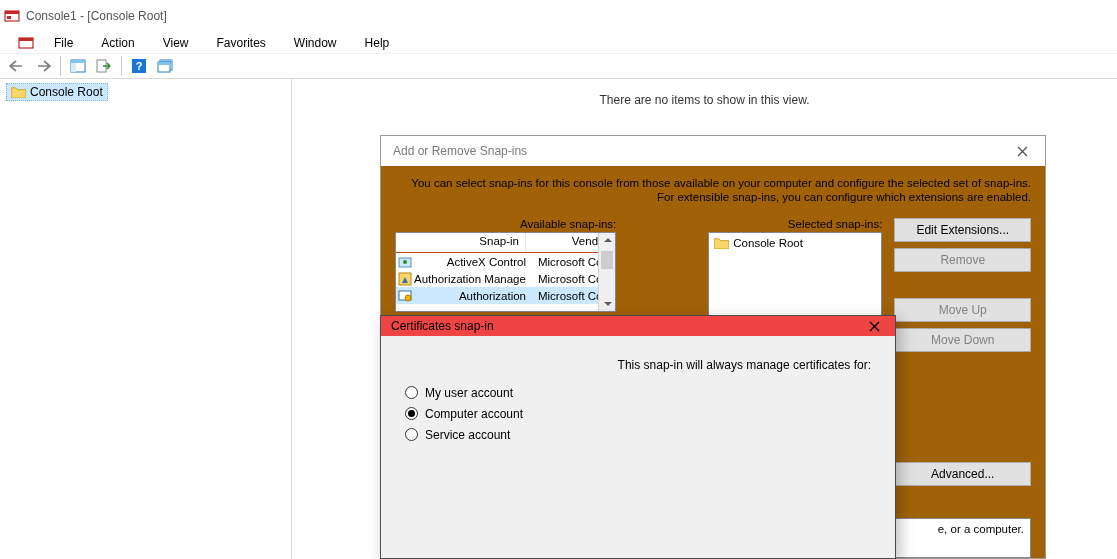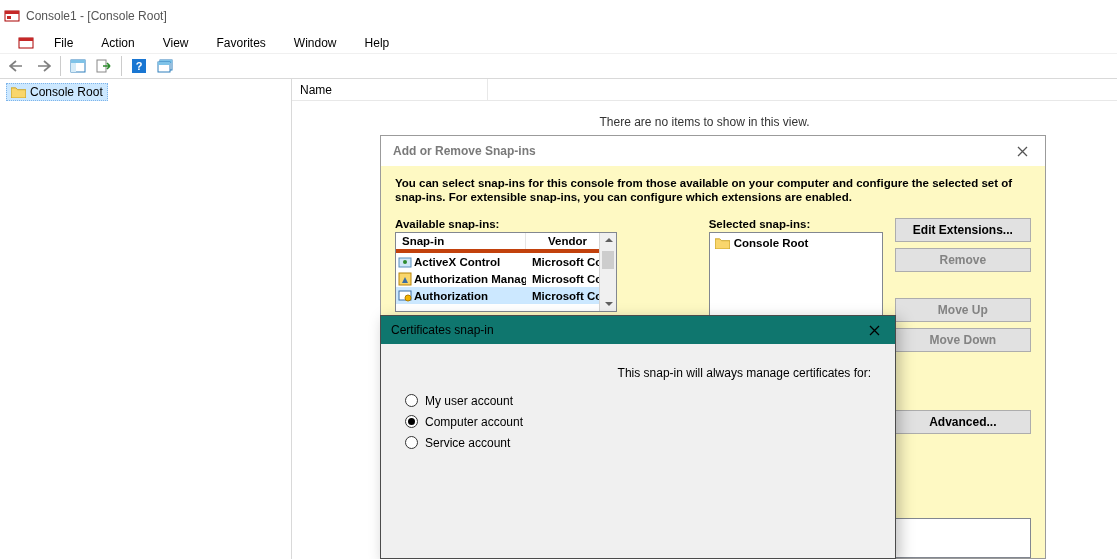--- a/index.html
+++ b/index.html
@@ -28,33 +28,32 @@
 
     .name-header { height:22px; border-bottom:1px solid #e8e8e8; display:flex; align-items:center; }
     .name-col   { width:196px; border-right:1px solid #e8e8e8; padding:0 8px; font-size:12px; height:100%; display:flex; align-items:center; }
     .empty-msg { text-align:center; color:#333; font-size:12px; padding:14px 0 6px; }
 
     
     .snapins-dlg {
       position:absolute; left:380px; top:135px; width:666px; height:424px;
       background:#f0f0f0; border:1px solid #9b9b9b;
       box-shadow:0 0 0 1px rgba(255,255,255,.6) inset;
-      font-weight:bold;
     }
     .dlg-title-bar { height:30px; display:flex; align-items:center; justify-content:space-between;
                      padding:0 8px 0 12px; background:#fff; color:#7a7a7a; font-size:12px; }
     .dlg-close { width:30px; height:24px; display:flex; align-items:center; justify-content:center; }
-    .dlg-body { padding:10px 14px; background:#fef9c3; color:#000; height:calc(100% - 30px); position:relative;}
+    .dlg-body { padding:10px 14px; background:#a16207; color:#000; height:calc(100% - 30px); position:relative;text-align:right;}
     .dlg-desc { font-size:11.5px; line-height:14px; color:#000; margin-bottom:14px; }
 
     .lists { display:flex; gap:12px; }
     .list-col { width:235px; }
     .list-label { font-size:11.5px; margin-bottom:2px; }
     .list-box  { border:1px solid #828790; background:#fff; height:80px; position:relative; }
-    .list-header { display:flex; height:20px; border-bottom:4px solid #c2410c;gap:16px; }
+    .list-header { display:flex; height:20px; border-bottom:1px solid #c2410c;gap:16px; }
     .list-header > div { padding:2px 6px; font-size:11.5px; border-right:1px solid #e5e5e5; }
     .list-header > div:first-child{ width:130px; }
     .list-header > div:nth-child(2){ flex:1; }
     .list-rows { max-height:58px; overflow:hidden; }
     .list-row { display:flex; height:17px; align-items:center; font-size:11.5px; }
     .list-row.sel { background:#cce8ff; }
     .cell-icon { width:18px; display:flex; justify-content:center; }
     .cell-name { width:112px; white-space:nowrap; overflow:hidden; text-overflow:clip; }
     .cell-vendor{ flex:1; padding-left:6px; white-space:nowrap; overflow:hidden; }
     .scroll-v { position:absolute; right:0; top:0; bottom:0; width:17px; background:#f0f0f0; border-left:1px solid #d4d4d4; }
@@ -64,32 +63,32 @@
     .scroll-v::before{ top:5px;  border-bottom:4px solid #606060; }
     .scroll-v::after { bottom:5px; border-top:4px solid #606060; }
 
     .selected-box { border:1px solid #828790; background:#fff; height:254px; padding:1px; }
     .selected-row { display:flex; align-items:center; height:18px; gap:4px; padding:0 4px; font-size:11.5px; }
 
     .btn-col { width:145px; margin-left:auto; display:flex; flex-direction:column; gap:6px; }
     .win-btn { height:24px; border:1px solid #adadad; background:#e1e1e1; font-size:12px;
                display:flex; align-items:center; justify-content:center; }
     .win-btn.disabled { color:#838383; }
-    .btn-adv { margin-top:52px; }
+    .btn-adv { margin-top:104px; }
 
     .desc-box { position:absolute; left:0; right:14px; bottom:0; border:1px solid #828790; background:#fff;
                 height:40px; padding:4px 6px; font-size:11.5px; margin-left:14px; overflow:hidden; }
 
     
     .cert-dlg {
       position:absolute; left:380px; top:315px; width:516px; height:244px;
       background:#f0f0f0; border:1px solid #4b4b4b;
       box-shadow:4px 4px 14px rgba(0,0,0,.25);
     }
-    .cert-title-bar { height:28px; background:#0f766e; display:flex; align-items:center;
+    .cert-title-bar { height:20px; background:#ef4444; display:flex; align-items:center;
                       justify-content:space-between; padding:0 6px 0 10px; font-size:12px; }
     .cert-body { padding:22px 24px 14px; font-size:12px;text-align:right; }
     .cert-prompt { margin-bottom:10px; }
     .radio-row { display:flex; align-items:center; gap:7px; height:21px; }
     .radio { width:13px; height:13px; border:1px solid #333; border-radius:50%; display:flex;
              align-items:center; justify-content:center; background:#fff; }
     .radio.selected::after{ content:""; width:7px; height:7px; background:#000; border-radius:50%; }
   </style>
 </head>
 <body>
@@ -166,23 +165,20 @@
   <div class="left-pane">
     <div class="tree-node">
       <svg class="folder-icon" viewBox="0 0 16 13">
         <path d="M0 2h5l2 2h9v9H0z" fill="#f9d66c" stroke="#c8a020"></path>
       </svg>
       <span>Console Root</span>
     </div>
   </div>
 
   <div class="center-pane">
-    <div class="name-header">
-      <div class="name-col">Name</div>
-    </div>
     <div class="empty-msg">There are no items to show in this view.</div>
   </div>
 </div>
 
 <div class="snapins-dlg">
   <div class="dlg-title-bar">
     <span>Add or Remove Snap-ins</span>
     <div class="dlg-close">
       <svg width="11" height="11" viewBox="0 0 11 11">
         <path d="M1 1l9 9M10 1l-9 9" stroke="#555" stroke-width="1.3"></path>

